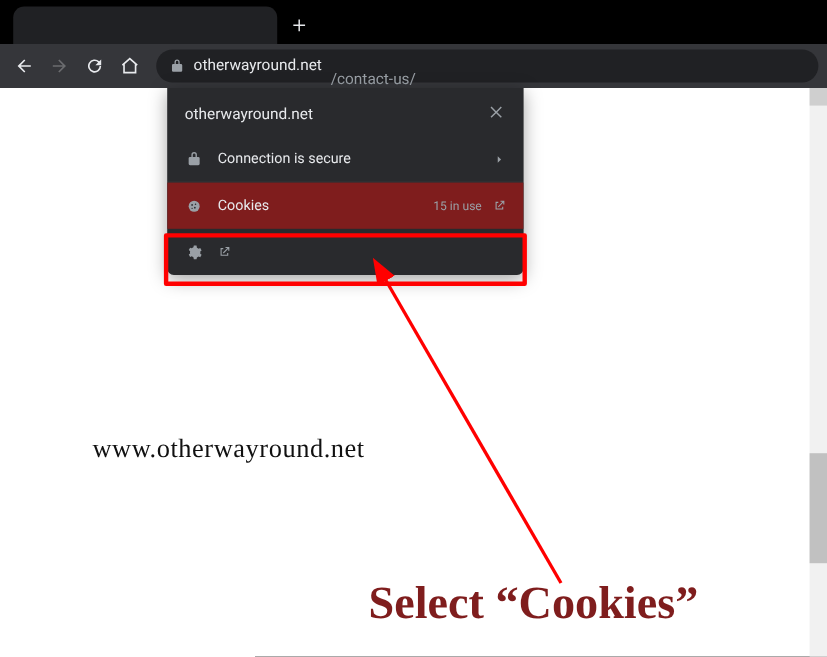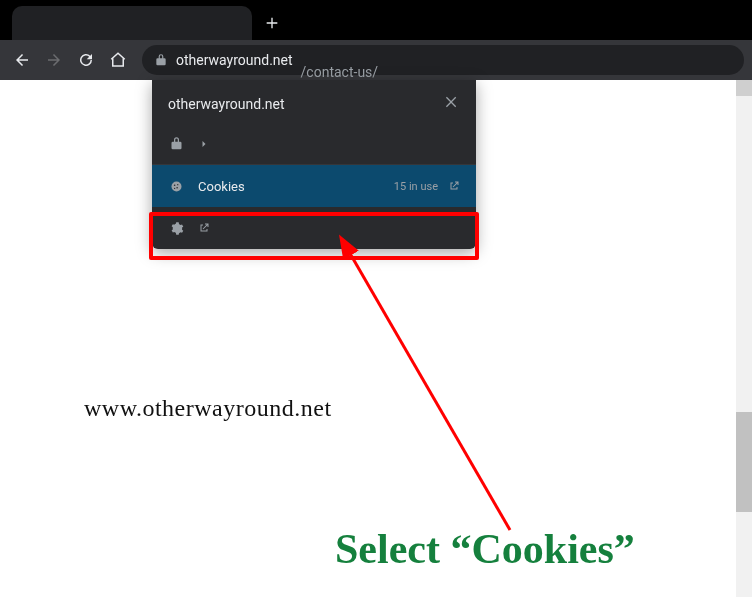--- a/index.html
+++ b/index.html
@@ -92,21 +92,21 @@
   .pop-header .title { flex: 1; font-size: 14px; }
   .close-x { color: #9aa0a6; cursor: pointer; font-size: 18px; line-height: 1; }
   .pop-row {
     display: flex;
     align-items: center;
     height: 42px;
     padding: 0 16px;
     gap: 14px;
     cursor: pointer;
   }
-  .pop-row:hover, .pop-row.sel { background: #0c4a6e; }
+  .pop-row:hover, .pop-row.sel { background: #7f1d1d; }
   .pop-row .ico { width: 16px; display:flex; align-items:center; justify-content:center; color:#9aa0a6; }
   .pop-row .ico svg { width: 15px; height: 15px; }
   .pop-row .label { flex: 1; color: #e8eaed; }
   .pop-row .trail { color: #9aa0a6; font-size: 11px; display:flex; align-items:center; gap:10px; }
   .pop-row .trail svg { width: 12px; height: 12px; }
   .pop-row.secure { border-bottom: 1px solid rgba(255,255,255,.06); }
 
   
   .redbox {
     position: absolute;
@@ -129,21 +129,21 @@
     color: #111;
     letter-spacing: .5px;
   }
 
   
   .anno-text {
     position: absolute;
     left: 335px; top: 445px;
     font-family: "Comic Sans MS", "Segoe Script", cursive;
     font-size: 42px;
-    color: #15803d;
+    color: #7f1d1d;
     font-weight: 600;
   }
   svg.arrow {
     position: absolute;
     left: 300px; top: 150px;
     overflow: visible;
     pointer-events: none;
   }
 
   
@@ -224,20 +224,21 @@
           </svg>
       </div>
     </div>
 
     <div class="pop-row secure">
       <span class="ico">
         <svg viewBox="0 0 24 24">
             <path fill="currentColor" d="M12 2a4 4 0 0 0-4 4v3H6a2 2 0 0 0-2 2v8a2 2 0 0 0 2 2h12a2 2 0 0 0 2-2v-8a2 2 0 0 0-2-2h-2V6a4 4 0 0 0-4-4zm-2 4a2 2 0 1 1 4 0v3h-4z"></path>
           </svg>
       </span>
+      <span class="label">Connection is secure</span>
       <span class="trail">
         <svg viewBox="0 0 24 24">
             <path fill="currentColor" d="M9 6l6 6-6 6z"></path>
           </svg>
       </span>
     </div>
 
     <div class="pop-row sel">
       <span class="ico">
         <svg viewBox="0 0 24 24">

